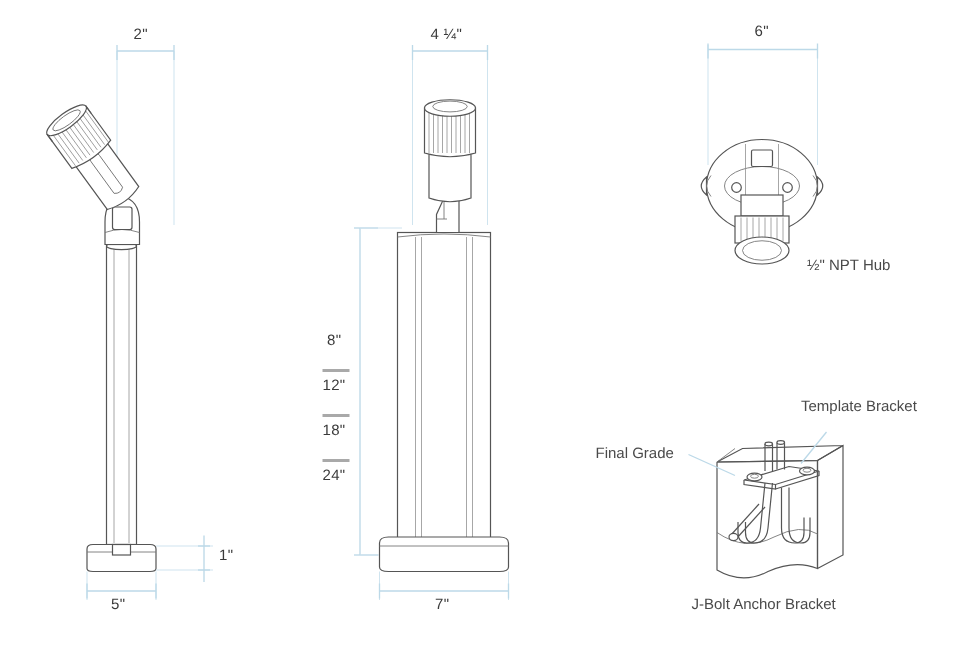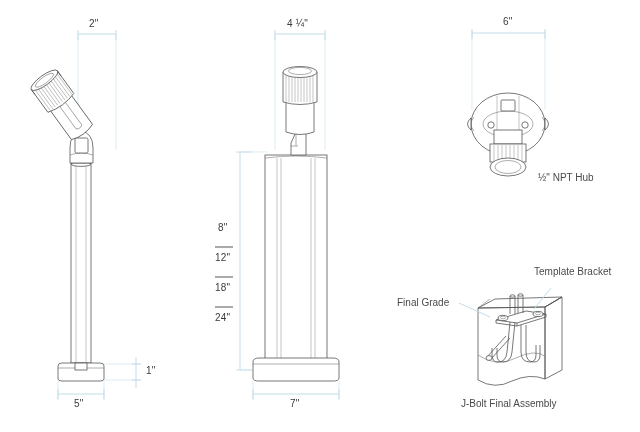--- a/index.html
+++ b/index.html
@@ -327,15 +327,15 @@
   <div class="dim-label" style="left:215px; top:312px;">24"</div>
 
   <div class="dim-label" style="left:503px; top:16px;">6"</div>
 
   <div class="caption-label" style="left:538px; top:172px;">½" NPT Hub</div>
 
   <div class="callout-label" style="left:397px; top:297px;text-align:center;">Final Grade</div>
 
   <div class="callout-label" style="left:534px; top:266px;">Template Bracket</div>
 
-  <div class="caption-label" style="left:461px; top:398px;">J-Bolt Final Assembly</div>
+  <div class="caption-label" style="left:461px; top:398px;">J-Bolt Anchor Bracket</div>
 
 </div>
 
 </body></html>

